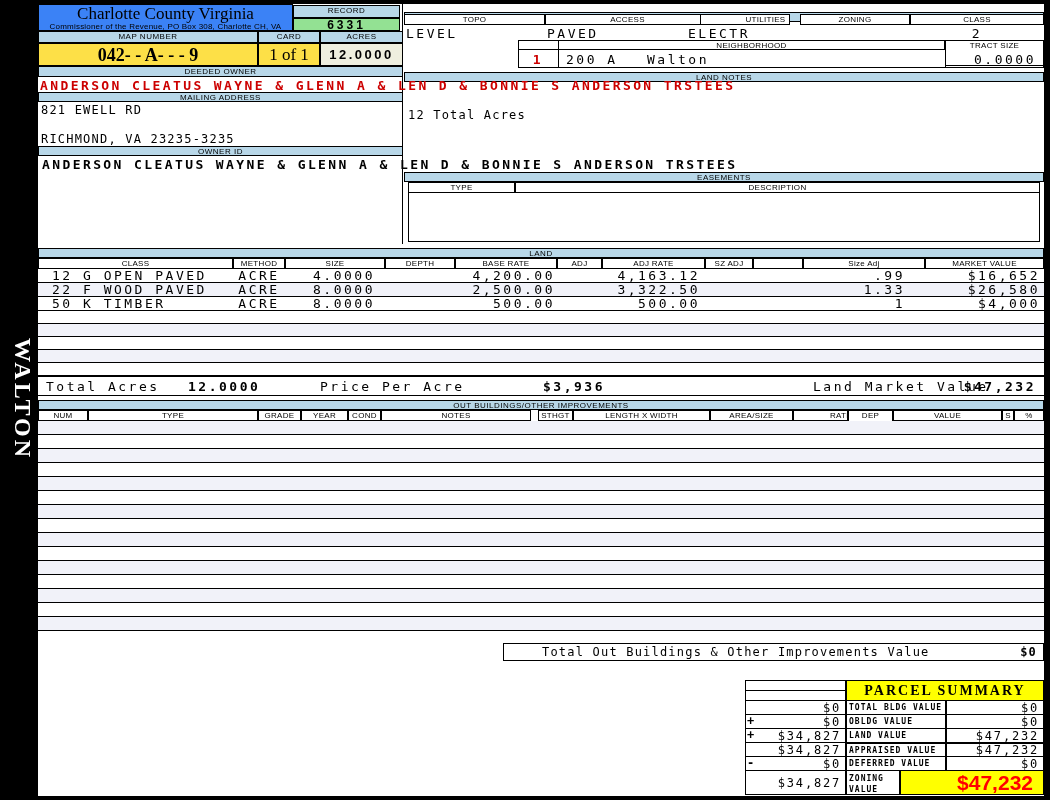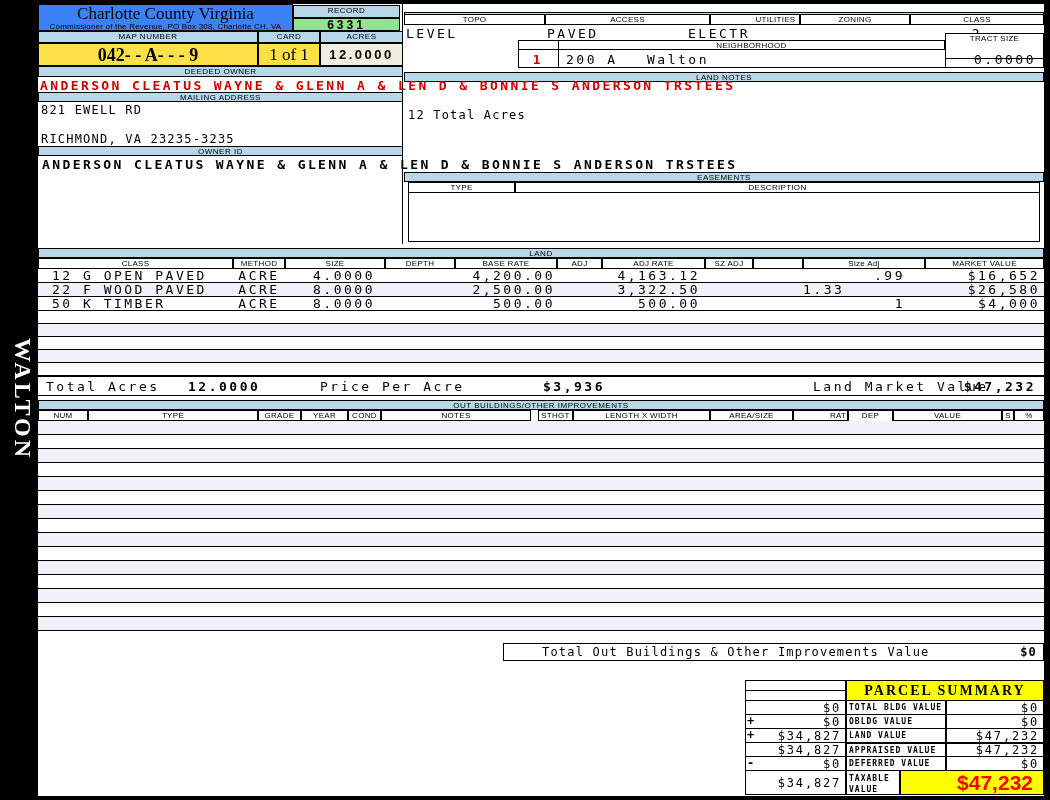--- a/index.html
+++ b/index.html
@@ -108,33 +108,33 @@
     </div>
 
     <div class="abs owner-red" style="left:2px;top:74px;">ANDERSON CLEATUS WAYNE &amp; GLENN A &amp; LEN D &amp; BONNIE S ANDERSON TRSTEES</div>
     <div class="abs owner-blk" style="left:4px;top:153px;">ANDERSON CLEATUS WAYNE &amp; GLENN A &amp; LEN D &amp; BONNIE S ANDERSON TRSTEES</div>
 
     <div class="right-panel">
       <div class="abs band" style="left:0;top:8px;width:640px;height:10px;">LAND PROPERTIES</div>
 
       <div class="abs hcell" style="left:0;top:10px;width:141px;height:11px;">TOPO</div>
       <div class="abs hcell" style="left:141px;top:10px;width:165px;height:11px;">ACCESS</div>
-      <div class="abs hcell" style="left:306px;top:10px;width:90px;height:11px;padding-left:41px;">UTILITIES</div>
+      <div class="abs hcell" style="left:296px;top:10px;width:90px;height:11px;padding-left:41px;">UTILITIES</div>
       <div class="abs hcell" style="left:396px;top:10px;width:110px;height:11px;">ZONING</div>
       <div class="abs hcell" style="left:506px;top:10px;width:134px;height:11px;">CLASS</div>
 
       <div class="abs data13" style="left:2px;top:22px;">LEVEL</div>
       <div class="abs data13" style="left:143px;top:22px;">PAVED</div>
       <div class="abs data13" style="left:284px;top:22px;">ELECTR</div>
       <div class="abs data13" style="left:396px;top:22px;"></div>
       <div class="abs data13" style="left:506px;top:22px;width:134px;text-align:center;">2</div>
 
       <div class="abs hcell" style="left:114px;top:36px;width:40px;height:10px;padding-left:44px;">ZONE</div>
       <div class="abs hcell" style="left:154px;top:36px;width:387px;height:10px;">NEIGHBORHOOD</div>
-      <div class="abs hcell" style="left:541px;top:29px;width:99px;height:26px;">TRACT SIZE</div>
+      <div class="abs hcell" style="left:541px;top:36px;width:99px;height:26px;">TRACT SIZE</div>
 
       <div class="vline" style="left:114px;top:46px;height:18px;"></div>
       <div class="vline" style="left:154px;top:46px;height:18px;"></div>
       <div class="vline" style="left:541px;top:46px;height:18px;"></div>
       <div class="vline" style="left:639px;top:46px;height:18px;"></div>
       <div class="abs" style="left:114px;top:63px;width:526px;border-top:1px solid #000;"></div>
 
       <div class="abs data13 bold" style="left:114px;top:48px;width:40px;text-align:center;color:#cc0000;">1</div>
       <div class="abs data13" style="left:162px;top:48px;">200 A</div>
       <div class="abs data13" style="left:243px;top:48px;">Walton</div>
@@ -171,21 +171,21 @@
       <span class="lc" style="left:564px;width:98px;text-align:right;">4,163.12</span>
       <span class="lc" style="left:765px;width:102px;text-align:right;">.99</span>
       <span class="lc" style="left:887px;width:115px;text-align:right;">$16,652</span>
     </div>
     <div class="land-row" style="top:279px;background:#f1f2f9;">
       <span class="lc" style="left:14px;">22 F WOOD PAVED</span>
       <span class="lc" style="left:195px;width:52px;text-align:center;">ACRE</span>
       <span class="lc" style="left:247px;width:90px;text-align:right;">8.0000</span>
       <span class="lc" style="left:417px;width:100px;text-align:right;">2,500.00</span>
       <span class="lc" style="left:564px;width:98px;text-align:right;">3,322.50</span>
-      <span class="lc" style="left:765px;width:102px;">1.33</span>
+      <span class="lc" style="left:765px;width:102px;text-align:right;">1.33</span>
       <span class="lc" style="left:887px;width:115px;text-align:right;">$26,580</span>
     </div>
     <div class="land-row" style="top:293px;background:#fff;">
       <span class="lc" style="left:14px;">50 K TIMBER</span>
       <span class="lc" style="left:195px;width:52px;text-align:center;">ACRE</span>
       <span class="lc" style="left:247px;width:90px;text-align:right;">8.0000</span>
       <span class="lc" style="left:417px;width:100px;text-align:right;">500.00</span>
       <span class="lc" style="left:564px;width:98px;text-align:right;">500.00</span>
       <span class="lc" style="left:765px;width:102px;text-align:right;">1</span>
       <span class="lc" style="left:887px;width:115px;text-align:right;">$4,000</span>
@@ -245,21 +245,21 @@
 
       <div class="pcell pleft" style="left:0;top:62px;width:101px;height:15px;line-height:14px;">$34,827</div>
       <div class="pcell plabel" style="left:101px;top:62px;width:100px;height:15px;line-height:13px;border-top:2px solid #000;">APPRAISED VALUE</div>
       <div class="pcell pval" style="left:201px;top:62px;width:98px;height:15px;line-height:13px;border-top:2px solid #000;">$47,232</div>
 
       <div class="pcell pleft" style="left:0;top:76px;width:101px;height:15px;line-height:14px;">$0</div>
       <div class="pcell plabel" style="left:101px;top:76px;width:100px;height:15px;line-height:14px;">DEFERRED VALUE</div>
       <div class="pcell pval" style="left:201px;top:76px;width:98px;height:15px;line-height:14px;">$0</div>
 
       <div class="pcell pleft" style="left:0;top:90px;width:101px;height:25px;line-height:24px;">$34,827</div>
-      <div class="pcell plabel" style="left:101px;top:90px;width:54px;height:25px;line-height:11px;padding-top:2px;">TAXABLE VALUE</div>
+      <div class="pcell plabel" style="left:101px;top:90px;width:54px;height:25px;line-height:11px;padding-top:2px;">ZONING VALUE</div>
       <div class="pcell taxable-big" style="left:155px;top:90px;width:144px;height:25px;line-height:23px;">$47,232</div>
     </div>
 
   </div>
 
   <span class="abs mono bold" style="left:747px;top:714px;font-size:12px;z-index:6;">+</span>
   <span class="abs mono bold" style="left:747px;top:728px;font-size:12px;z-index:6;">+</span>
   <span class="abs mono bold" style="left:747px;top:756px;font-size:12px;z-index:6;">-</span>
 </div>
 

